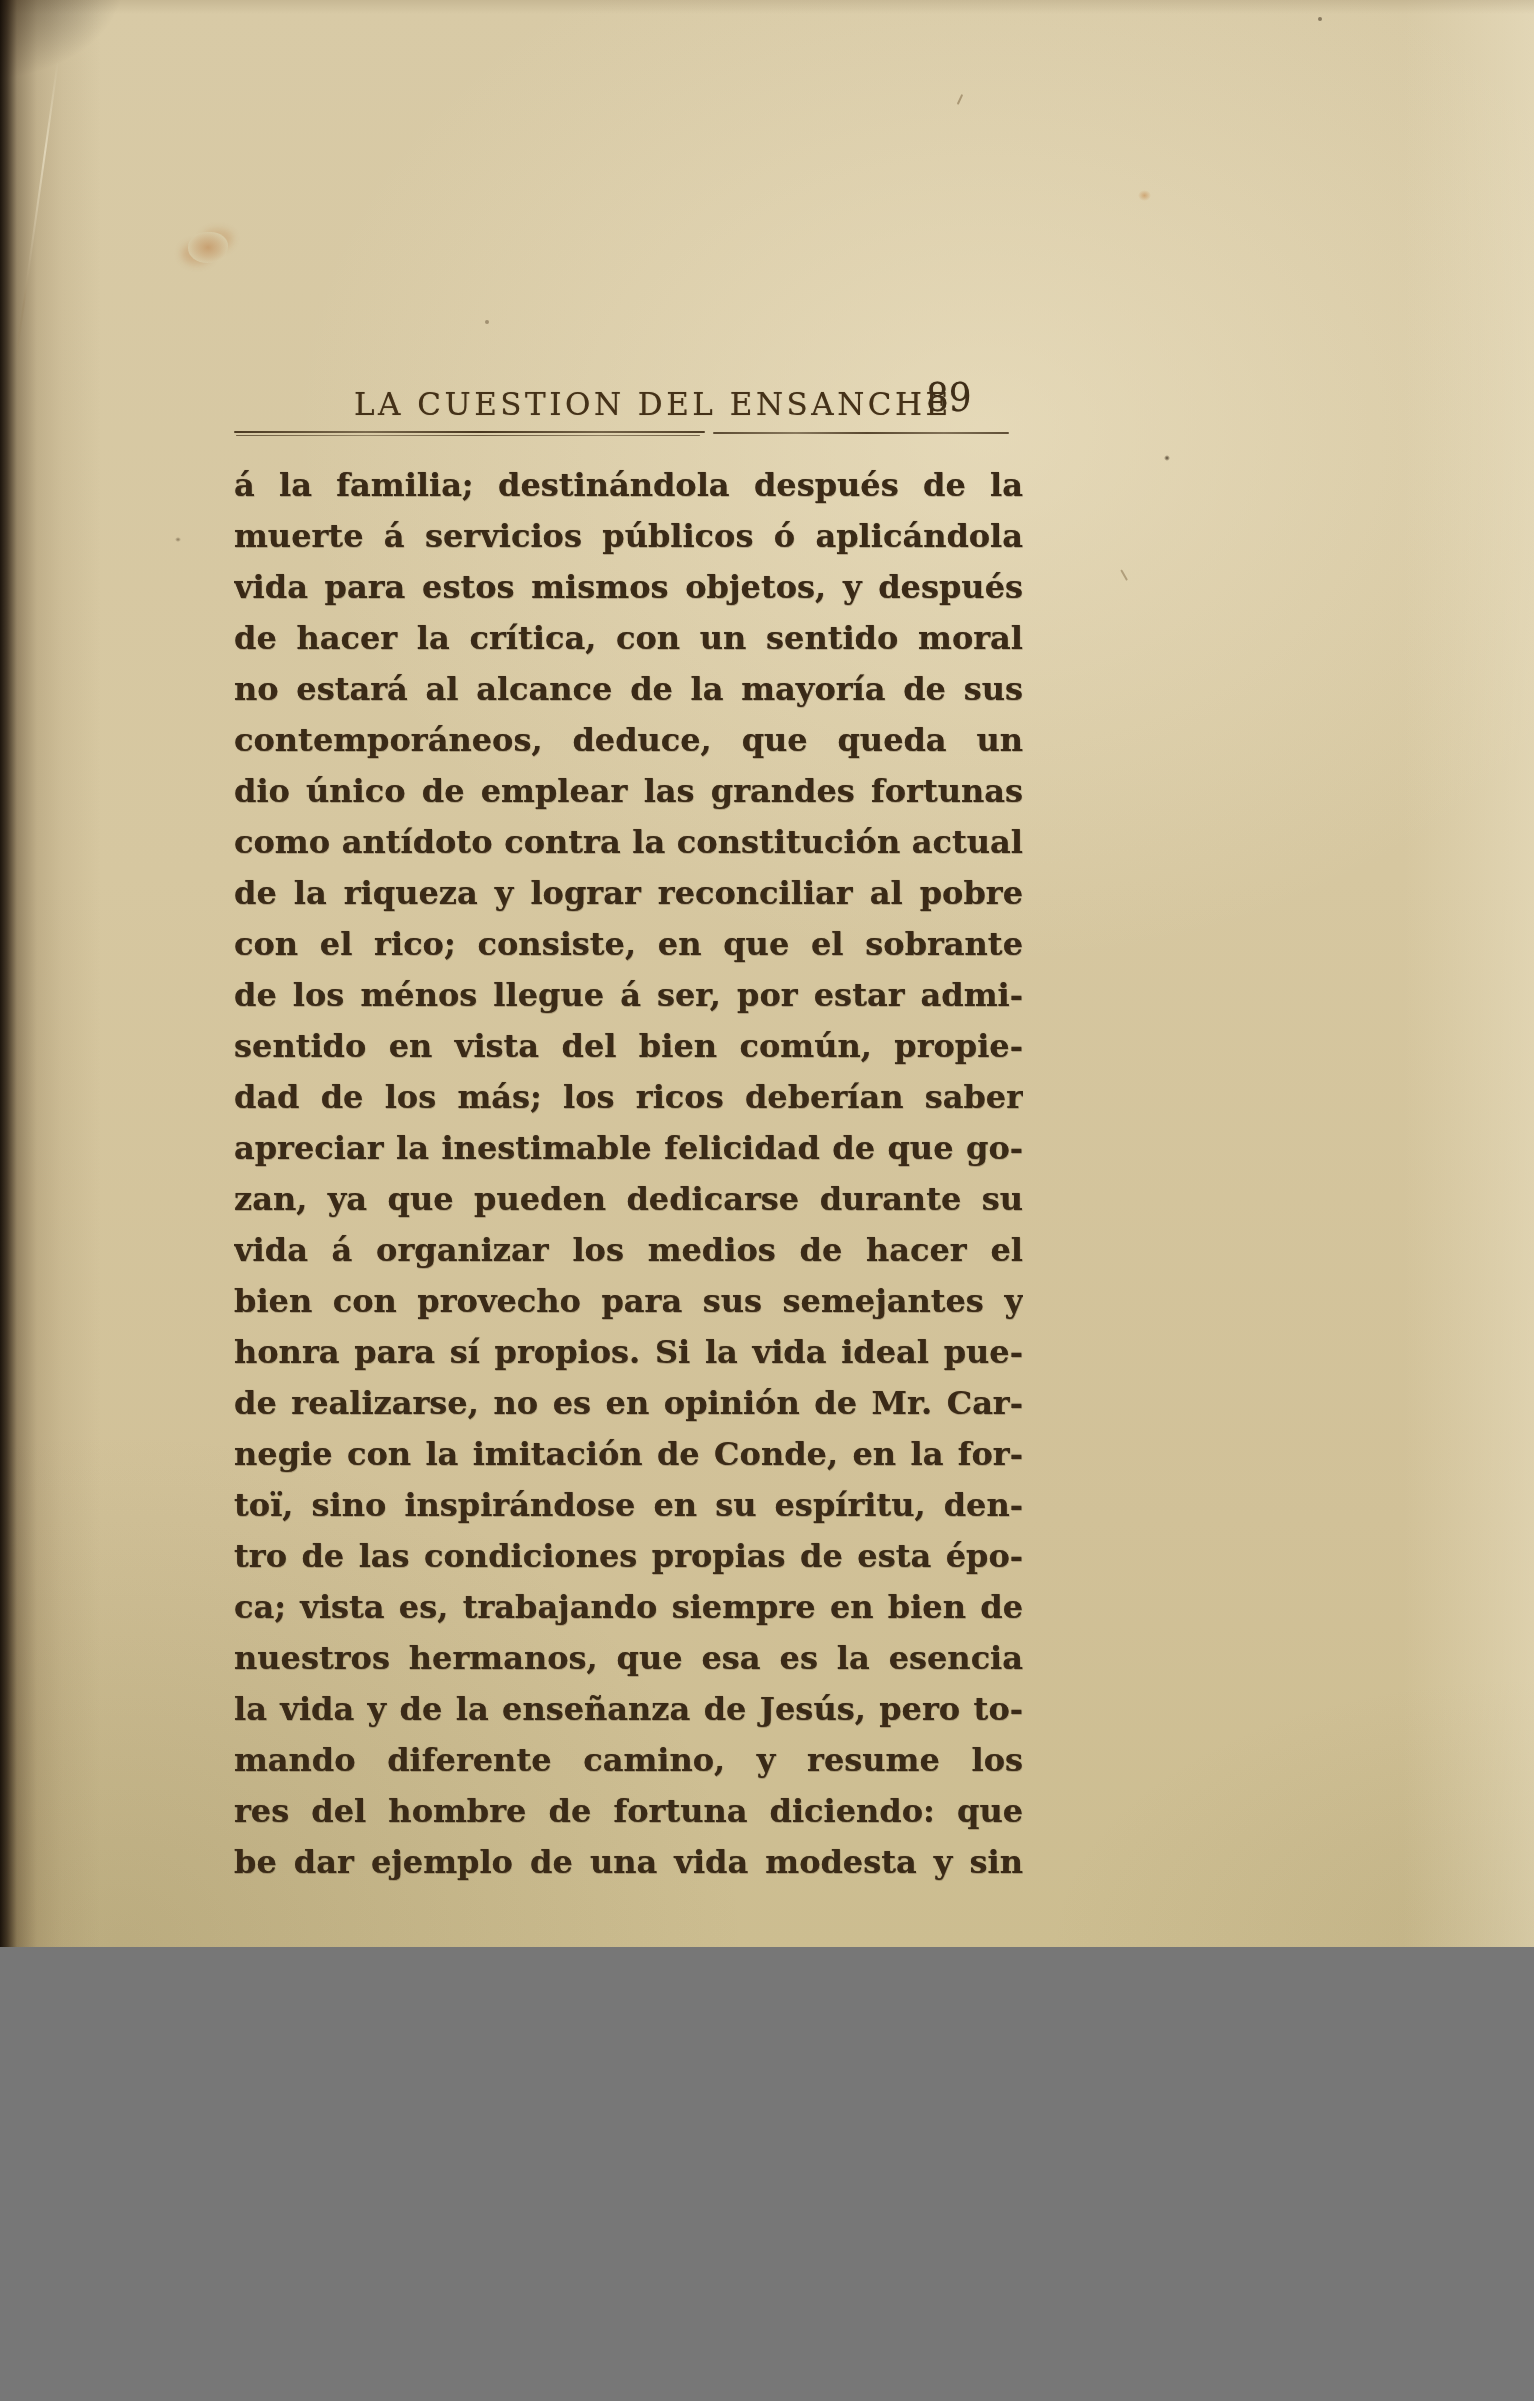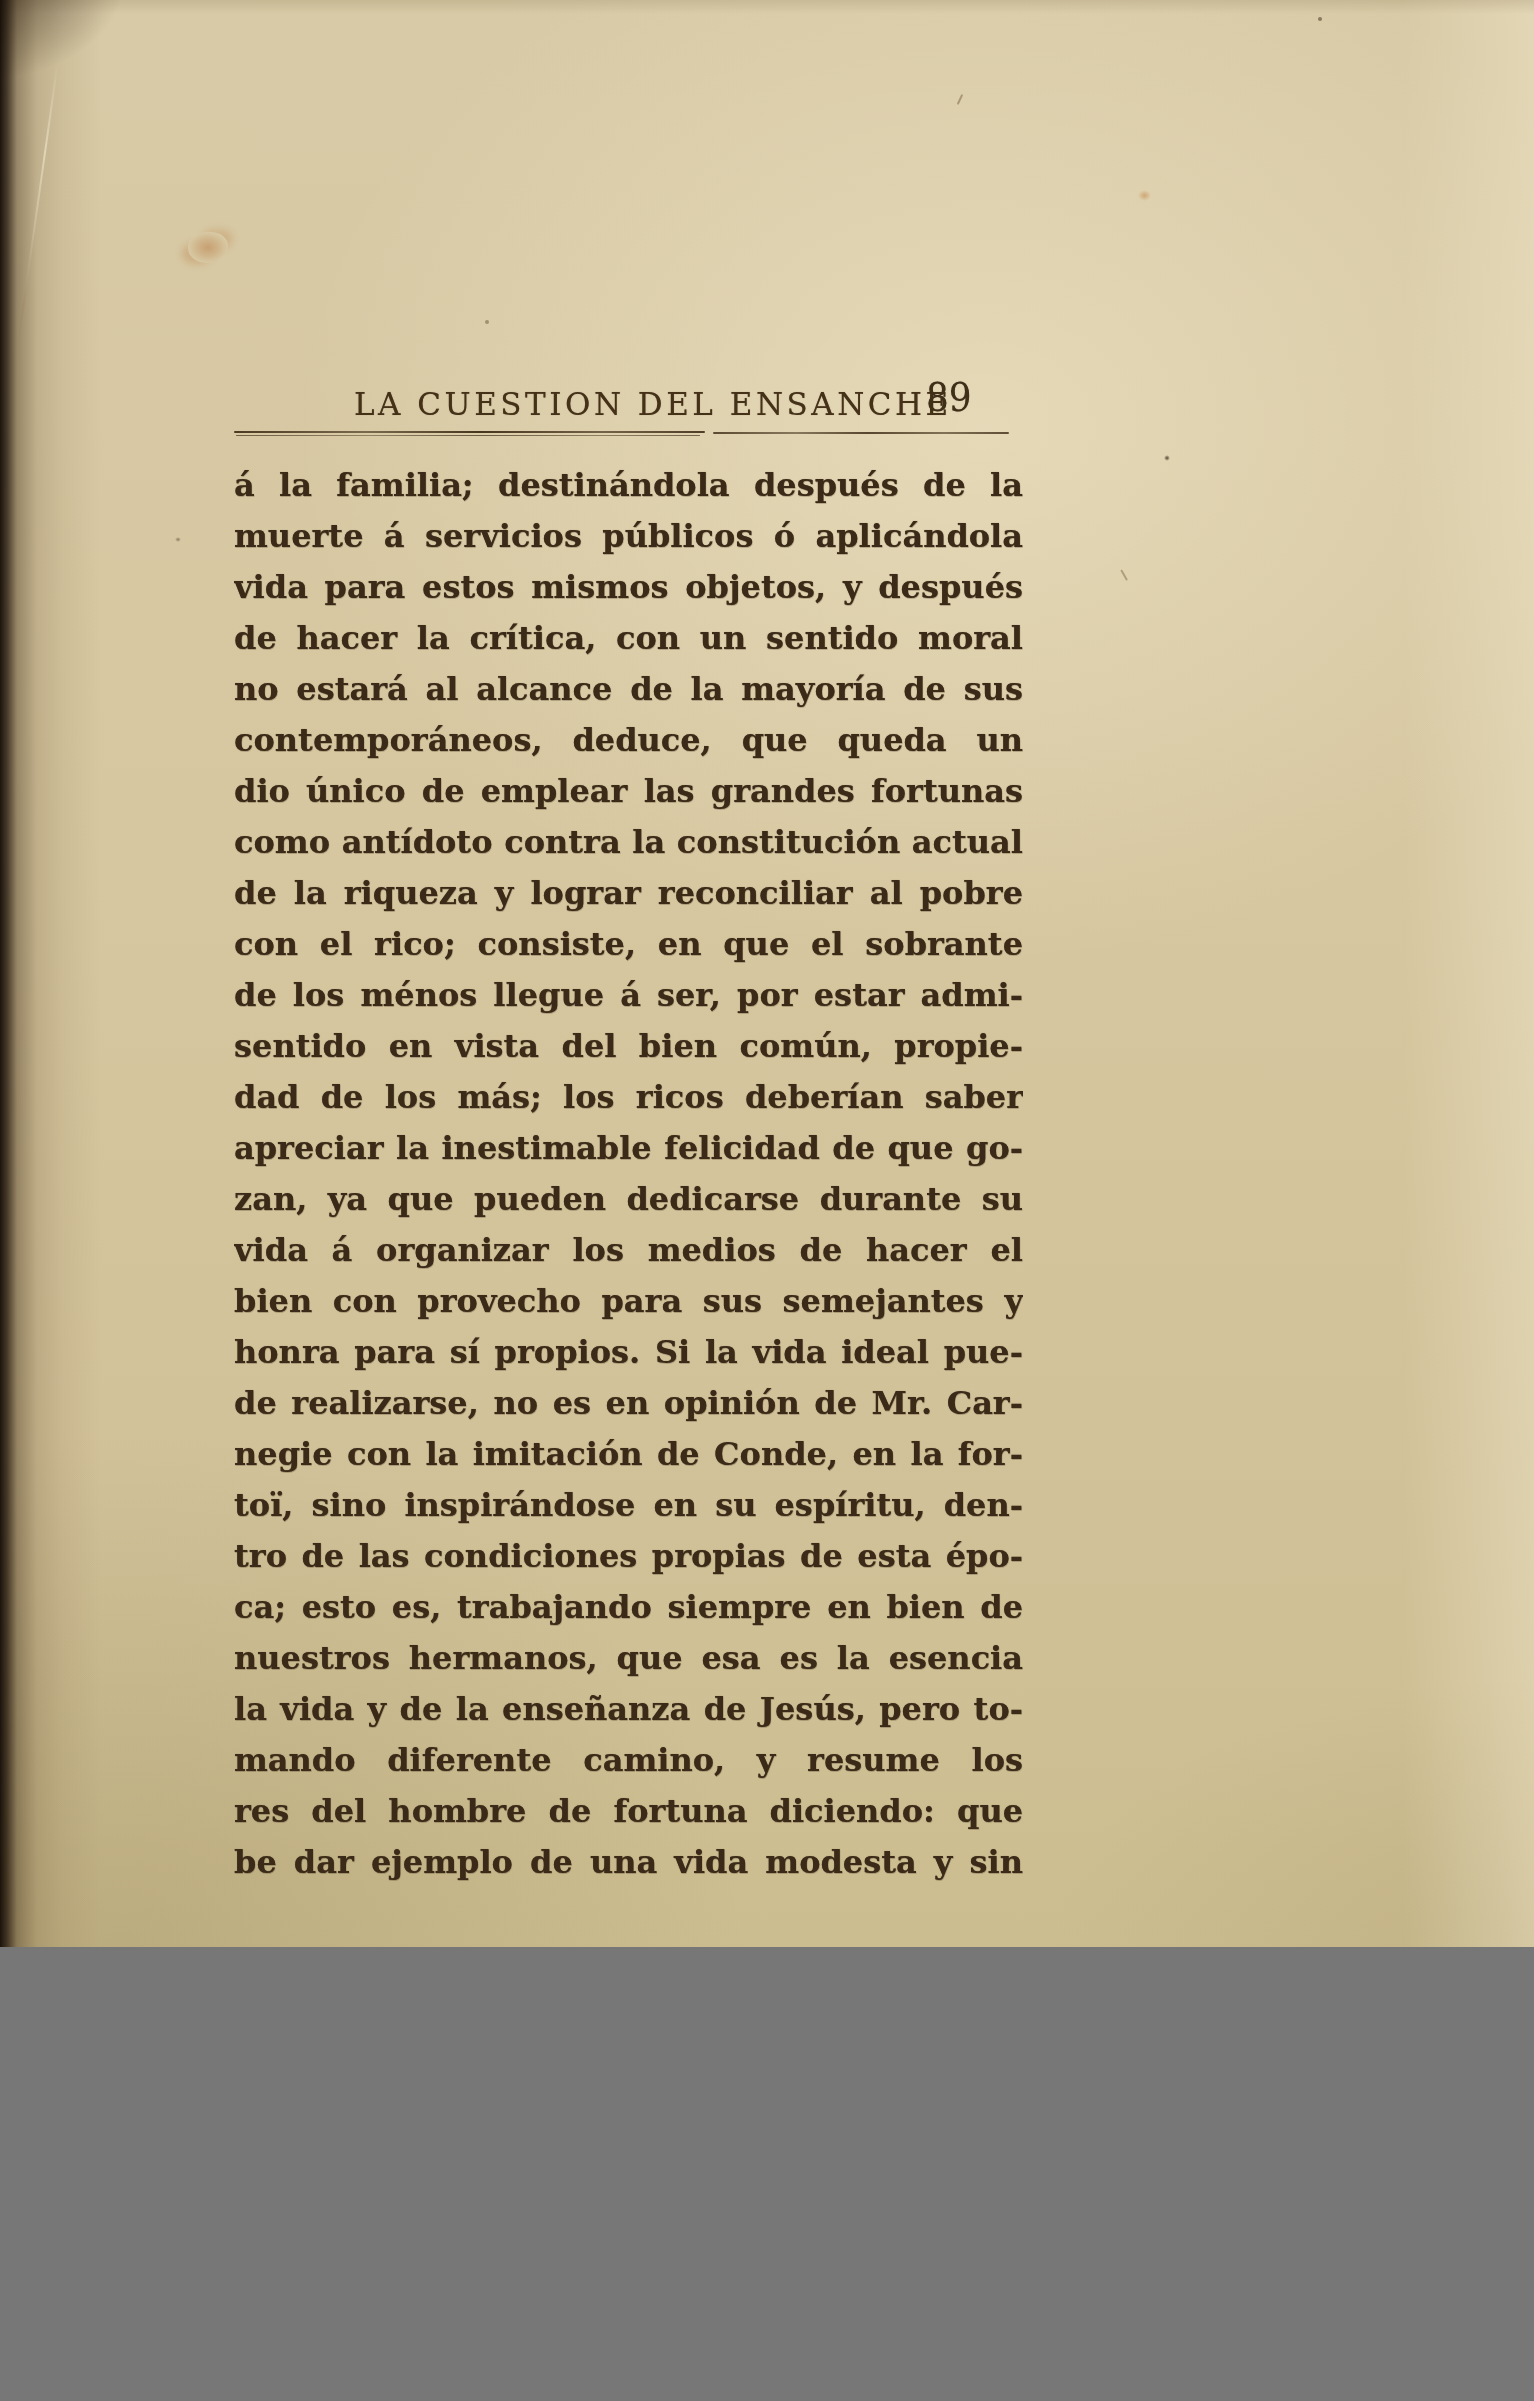--- a/index.html
+++ b/index.html
@@ -116,21 +116,21 @@
       <div class="text-line">dad de los más; los ricos deberían saber</div>
       <div class="text-line">apreciar la inestimable felicidad de que go-</div>
       <div class="text-line">zan, ya que pueden dedicarse durante su</div>
       <div class="text-line">vida á organizar los medios de hacer el</div>
       <div class="text-line">bien con provecho para sus semejantes y</div>
       <div class="text-line">honra para sí propios. Si la vida ideal pue-</div>
       <div class="text-line">de realizarse, no es en opinión de Mr. Car-</div>
       <div class="text-line">negie con la imitación de Conde, en la for-</div>
       <div class="text-line">toï, sino inspirándose en su espíritu, den-</div>
       <div class="text-line">tro de las condiciones propias de esta épo-</div>
-      <div class="text-line">ca; esto es, trabajando siempre en bien de</div>
+      <div class="text-line">ca; vista es, trabajando siempre en bien de</div>
       <div class="text-line">nuestros hermanos, que esa es la esencia de</div>
       <div class="text-line">la vida y de la enseñanza de Jesús, pero to-</div>
       <div class="text-line">mando diferente camino, y resume los debe-</div>
       <div class="text-line">res del hombre de fortuna diciendo: que de-</div>
       <div class="text-line">be dar ejemplo de una vida modesta y sin</div>
     </div>
 
   <div class="mark stain-orange"></div>
   <div class="mark stain-dot-tr"></div>
   <div class="mark speck-1"></div>

